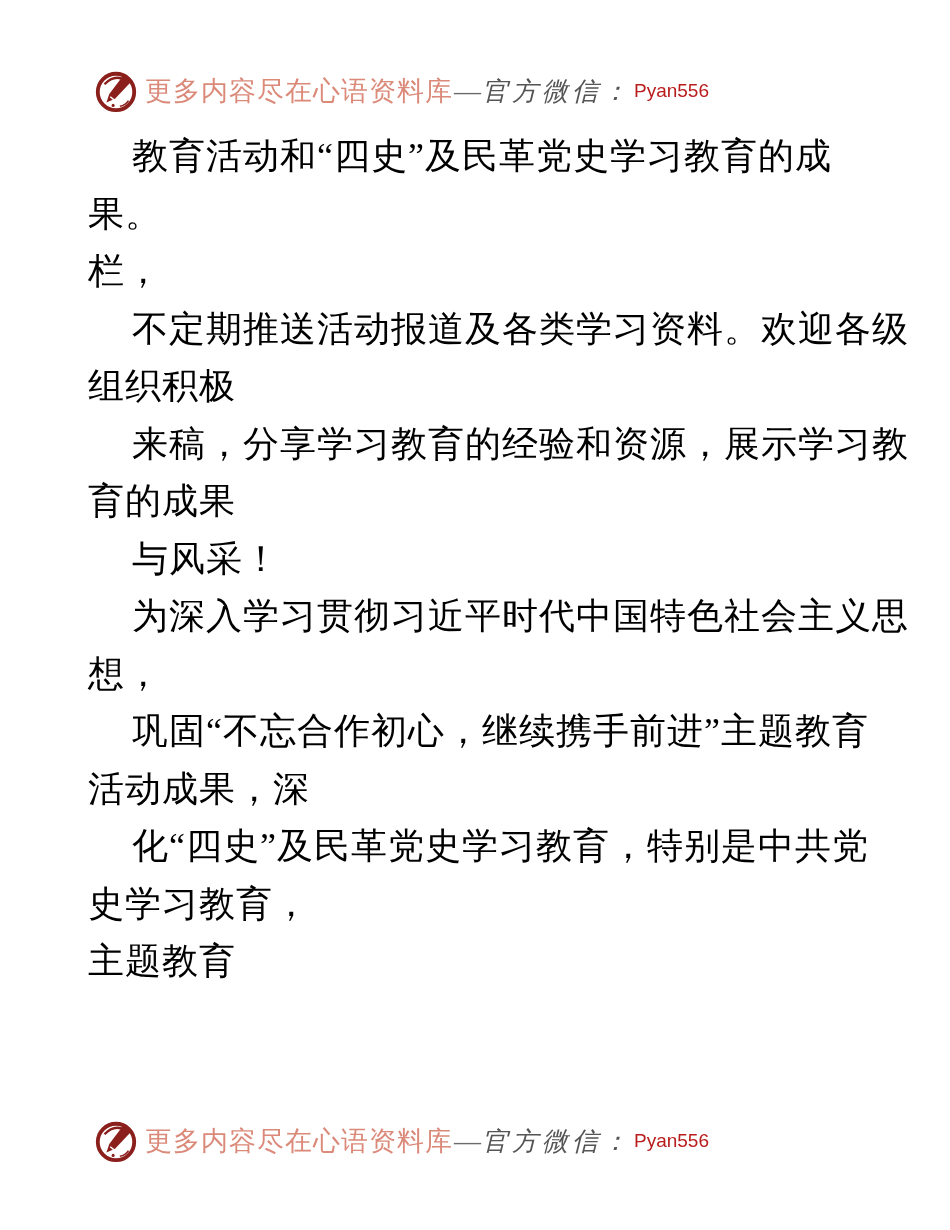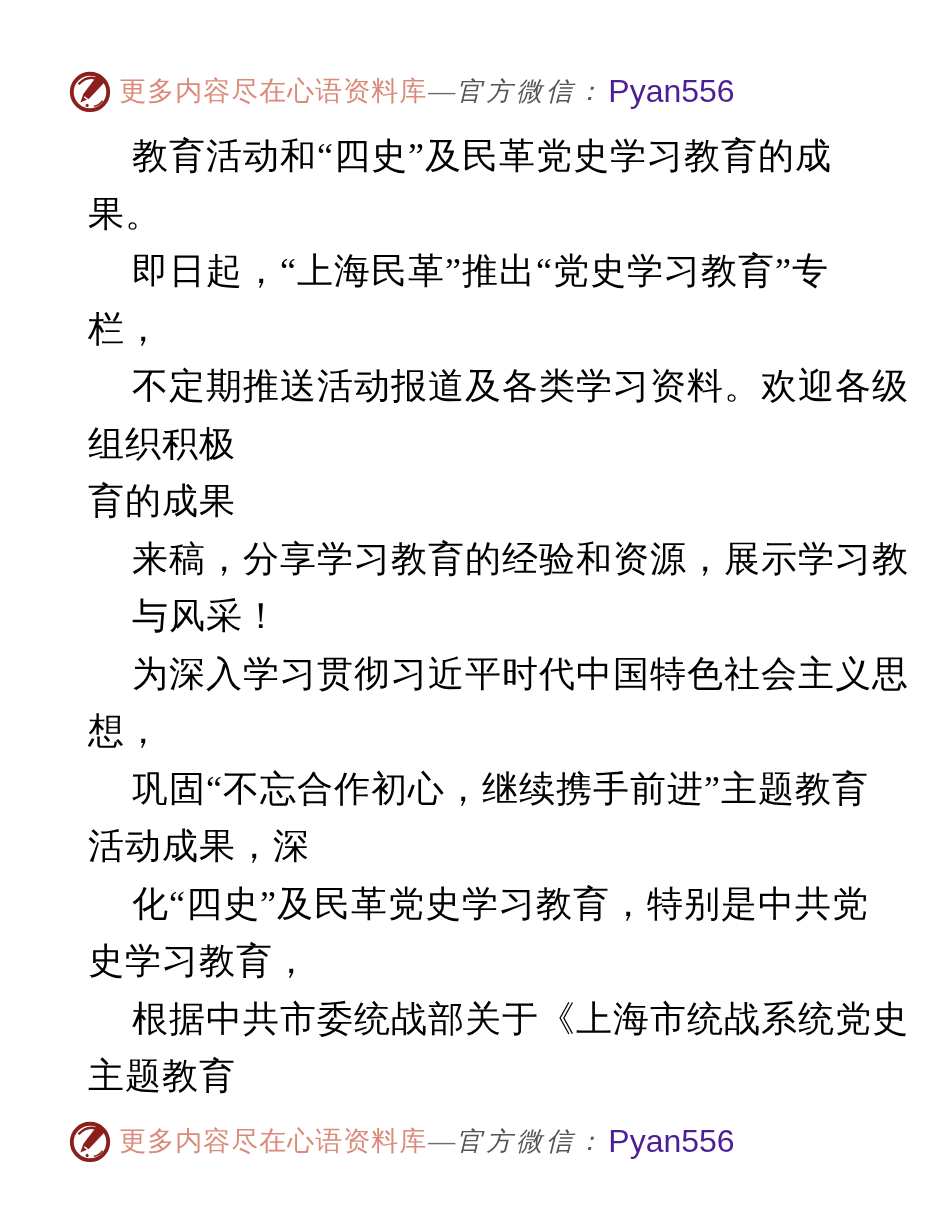--- a/index.html
+++ b/index.html
@@ -51,22 +51,22 @@
   }
   .wm-label {
     font-family: "Liberation Serif", serif;
     font-style: italic;
     font-size: 26px;
     color: #555555;
     letter-spacing: 4px;
   }
   .wm-id {
     font-family: "Liberation Sans", sans-serif;
-    font-size: 32px;
-    color: #4c1d95;
+    font-size: 19px;
+    color: #b91c1c;
     margin-left: 2px;
   }
 
   
   .textblock {
     position: absolute;
     left: 88px;
     top: 128px;
     width: 800px;
   }
@@ -98,34 +98,32 @@
     </svg>
     <span class="wm-site">更多内容尽在心语资料库</span>
       <span class="wm-dash">—</span>
       <span class="wm-label">官方微信：</span>
       <span class="wm-id">Pyan556</span>
   </div>
 
   <div class="textblock">
     <div class="line indent">教育活动和“四史”及民革党史学习教育的成</div>
     <div class="line">果。</div>
-    <div class="line indent">即日起，“上海民革”推出“党史学习教育”专</div>
     <div class="line">栏，</div>
     <div class="line indent">不定期推送活动报道及各类学习资料。欢迎各级</div>
     <div class="line">组织积极</div>
+    <div class="line indent">来稿，分享学习教育的经验和资源，展示学习教</div>
     <div class="line">育的成果</div>
-    <div class="line indent">来稿，分享学习教育的经验和资源，展示学习教</div>
     <div class="line indent">与风采！</div>
     <div class="line indent">为深入学习贯彻习近平时代中国特色社会主义思</div>
     <div class="line">想，</div>
     <div class="line indent">巩固“不忘合作初心，继续携手前进”主题教育</div>
     <div class="line">活动成果，深</div>
     <div class="line indent">化“四史”及民革党史学习教育，特别是中共党</div>
     <div class="line">史学习教育，</div>
-    <div class="line indent">根据中共市委统战部关于《上海市统战系统党史</div>
     <div class="line">主题教育</div>
   </div>
 
   <div class="watermark footer">
     <svg class="wm-logo" viewBox="0 0 48 48" aria-hidden="true">
       <circle cx="24" cy="25" r="19" fill="none" stroke="#8a1f1c" stroke-width="4"></circle>
       <path d="M12 17 q11 -12 24 -3" fill="none" stroke="#8a1f1c" stroke-width="2.5"></path>
       <path d="M33 6 L41 13 L23 32 L14 36 L17 27 Z" fill="#8a1f1c"></path>
       <path d="M18 30 l5 4" stroke="#ffffff" stroke-width="1.5" fill="none"></path>
       <circle cx="21" cy="39" r="1.6" fill="#8a1f1c"></circle>

